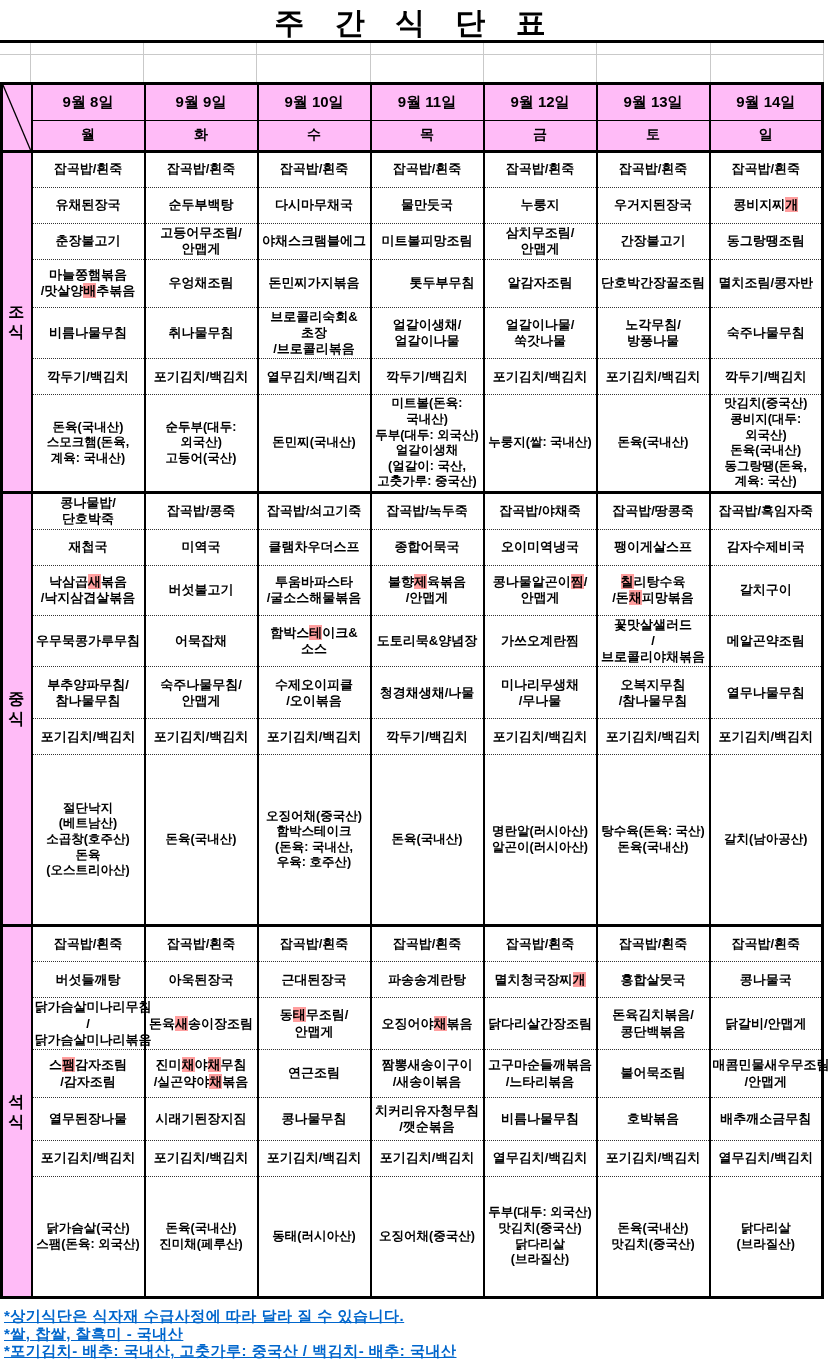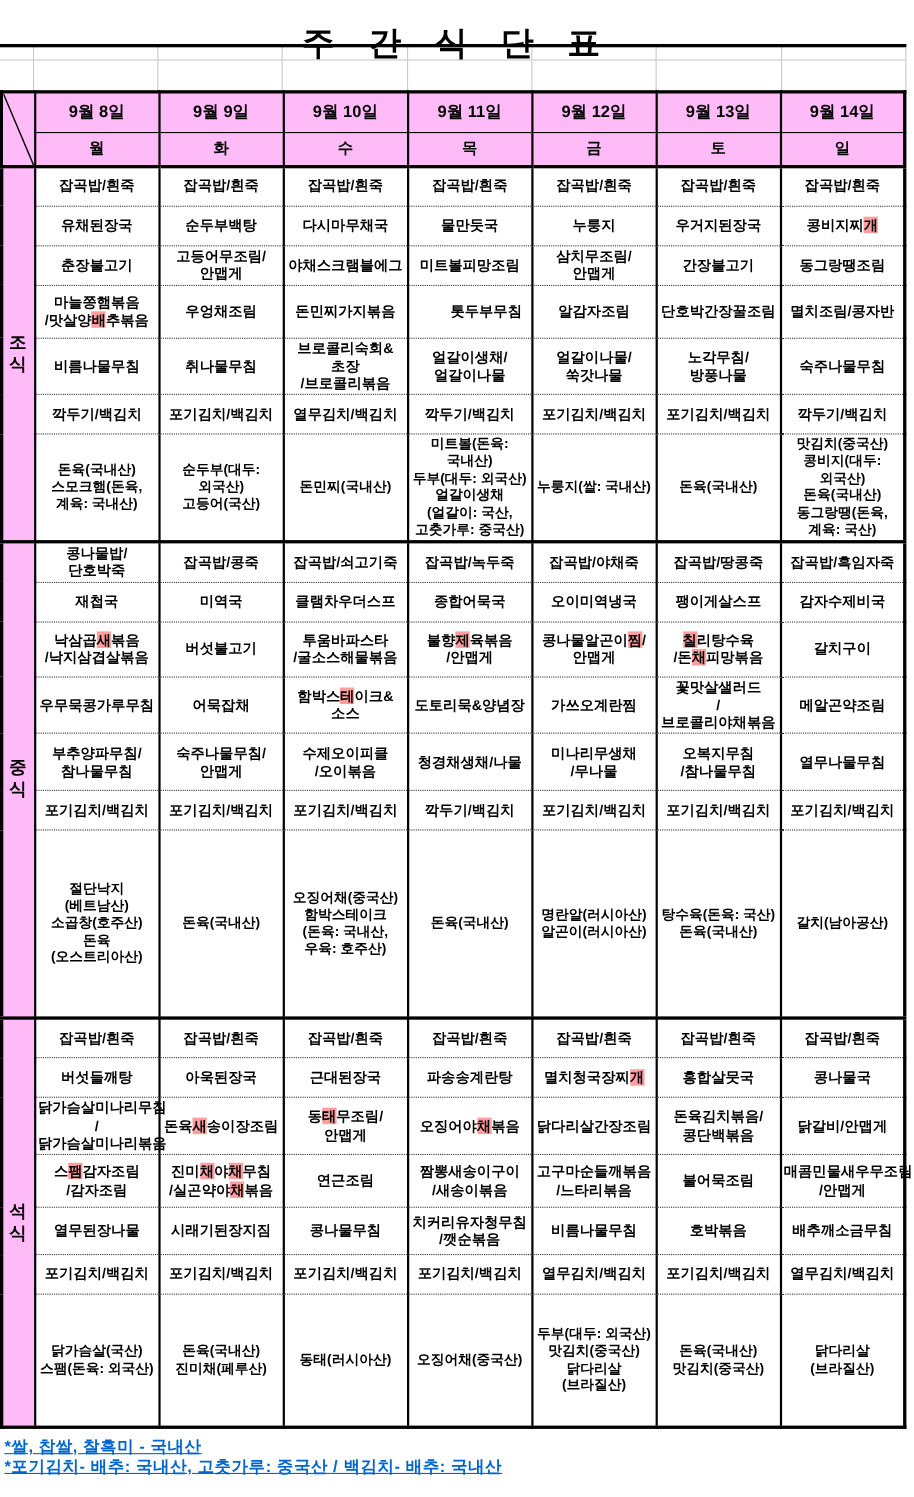--- a/index.html
+++ b/index.html
@@ -8,21 +8,21 @@
     --hl:#ff9e9e;
     --blue:#0066cc;
     --grid:#c9c9c9;
   }
   *{box-sizing:border-box;margin:0;padding:0;}
   html,body{background:#fff;}
   body{font-family:"Liberation Sans","DejaVu Sans",sans-serif;}
   .page{position:relative;width:831px;height:1361px;background:#fff;overflow:hidden;}
 
   .title{
-    height:40px;padding-top:19px;text-align:center;
+    height:40px;padding-top:3px;text-align:center;
     font-size:30px;font-weight:800;letter-spacing:11px;color:#000;
   }
 
   
   table.pregrid{border-collapse:collapse;table-layout:fixed;width:824px;}
   table.pregrid td{border:1px solid var(--grid);}
   table.pregrid tr.pg-r1 td{height:13px;}
   table.pregrid tr.pg-r2 td{height:27px;}
   table.pregrid td:first-child{border-left:none;}
   table.pregrid tr.pg-r2 td{border-bottom:none;}
@@ -340,17 +340,18 @@
           <td style="height: 121px;">동태(러시아산)</td>
           <td style="height: 121px;">오징어채(중국산)</td>
           <td style="height: 121px;">두부(대두: 외국산)<br>맛김치(중국산)<br>닭다리살(브라질산)</td>
           <td style="height: 121px;">돈육(국내산)<br>맛김치(중국산)</td>
           <td style="height: 121px;">닭다리살(브라질산)</td>
         </tr>
       </tbody>
     </table>
 
   <div class="notes">
+    <div class="note">*상기식단은 식자재 수급사정에 따라 달라 질 수 있습니다.</div>
     <div class="note">*쌀, 찹쌀, 찰흑미 - 국내산</div>
     <div class="note">*포기김치- 배추: 국내산, 고춧가루: 중국산 / 백김치- 배추: 국내산</div>
   </div>
 
 </div>
 
 </body></html>

